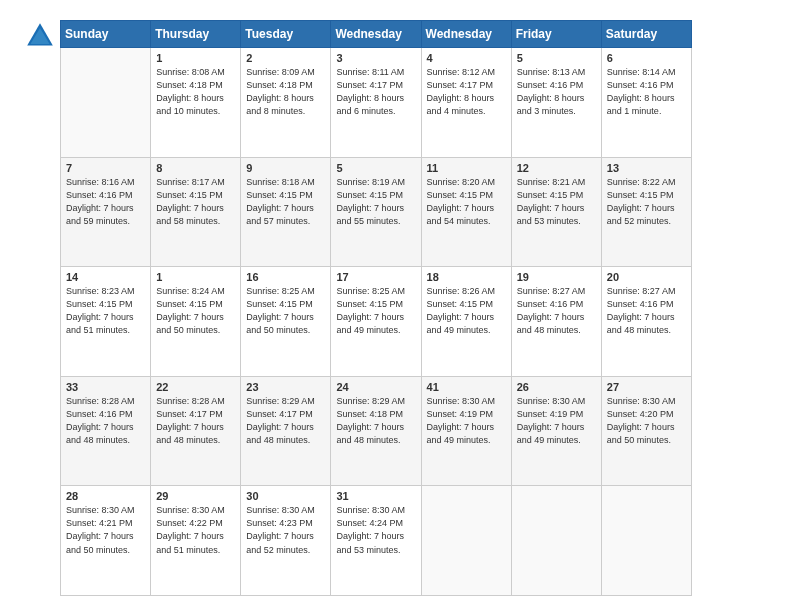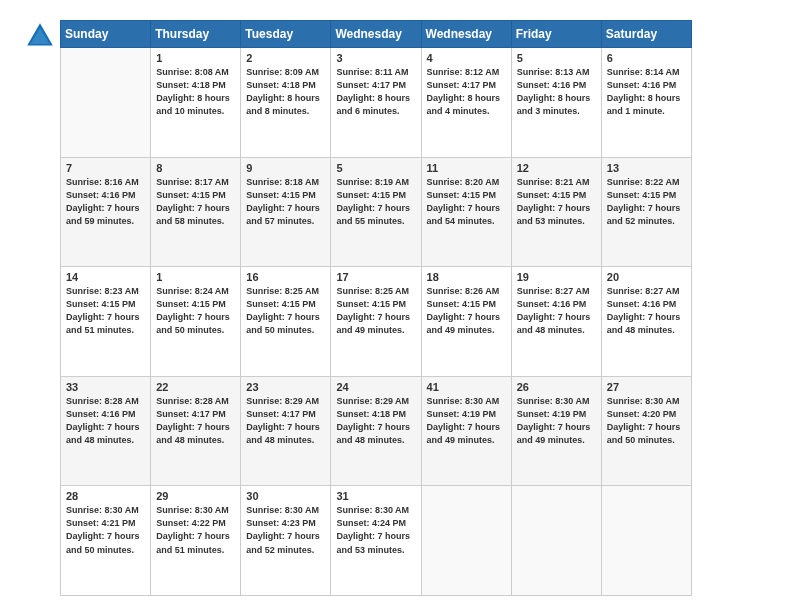--- a/index.html
+++ b/index.html
@@ -83,21 +83,20 @@
     .day-num {
       font-weight: bold;
       font-size: 11px;
       margin-bottom: 2px;
       display: block;
     }
     .day-info {
       font-size: 9px;
       line-height: 1.45;
       color: #333;
-      font-weight: bold;
     }
     .row-alt td {
       background: #f5f5f5;
     }
   </style>
 </head>
 <body>
 
 <div class="page">
   <div class="header">

